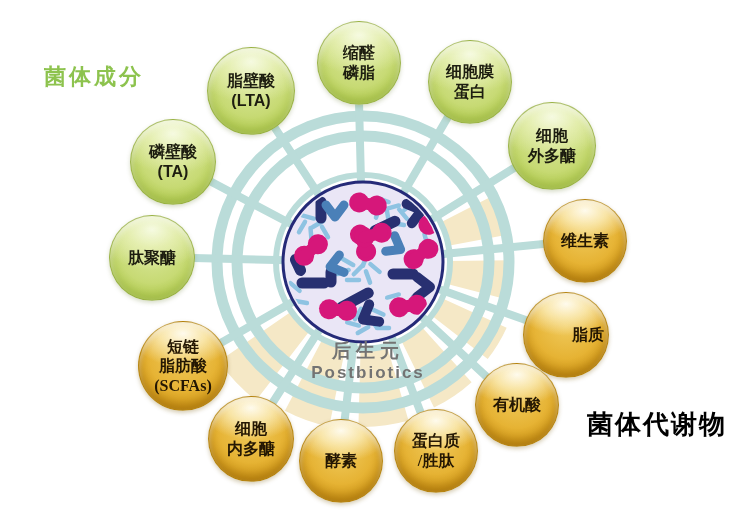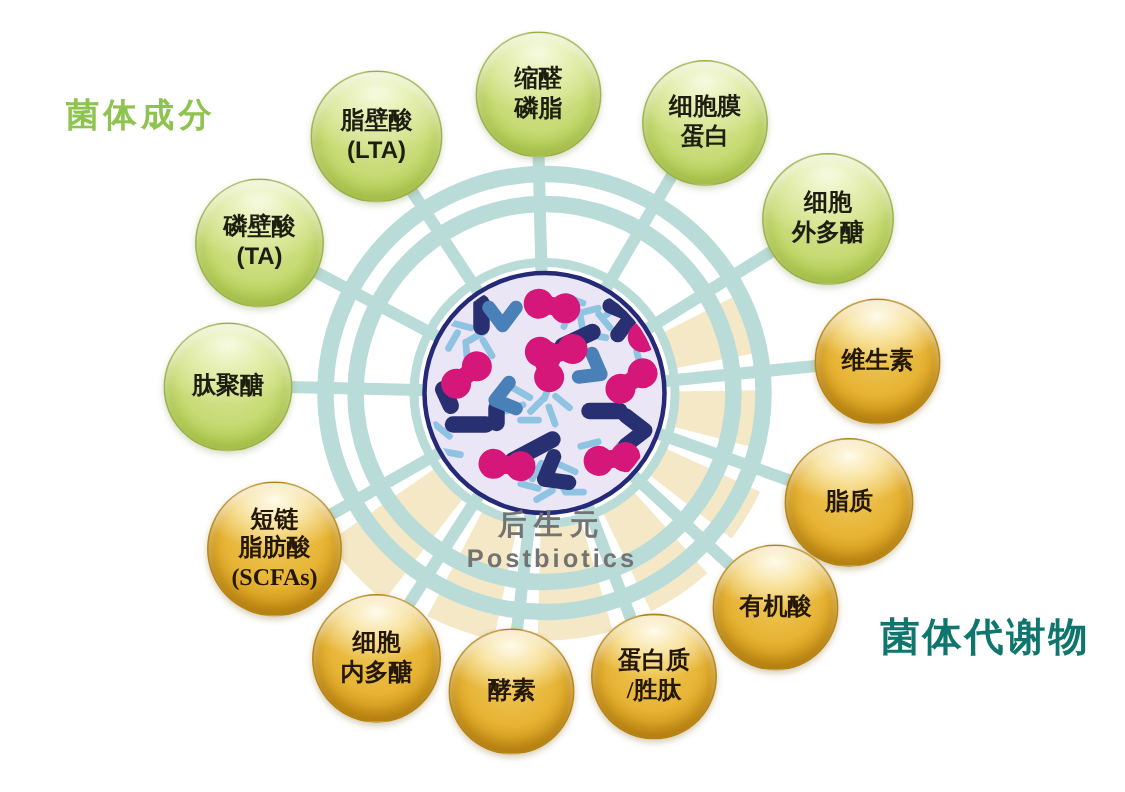--- a/index.html
+++ b/index.html
@@ -167,38 +167,38 @@
     </svg>
 
   <div id="bubbles">
       <div class="bubble green" style="left: 317px; top: 21px; height: 82px; width: 82px;"><span class="bubble-label">缩醛
 磷脂</span></div>
       <div class="bubble green" style="left: 428px; top: 40px; height: 82px; width: 82px; text-align: center;"><span class="bubble-label">细胞膜
 蛋白</span></div>
       <div class="bubble green" style="left: 508px; top: 102px; height: 86px; width: 86px;"><span class="bubble-label">细胞
 外多醣</span></div>
       <div class="bubble gold" style="left: 543px; top: 199px; height: 82px; width: 82px;"><span class="bubble-label">维生素</span></div>
-      <div class="bubble gold" style="left: 523px; top: 292px; height: 84px; width: 84px;"><span class="bubble-label">脂质</span></div>
+      <div class="bubble gold" style="left: 523px; top: 292px; height: 84px; width: 84px; justify-content: flex-end;"><span class="bubble-label">脂质</span></div>
       <div class="bubble gold" style="left: 475px; top: 363px; height: 82px; width: 82px;"><span class="bubble-label">有机酸</span></div>
       <div class="bubble gold" style="left: 394px; top: 409px; height: 82px; width: 82px;"><span class="bubble-label">蛋白质
 /胜肽</span></div>
       <div class="bubble gold" style="left: 299px; top: 419px; height: 82px; width: 82px;"><span class="bubble-label">酵素</span></div>
       <div class="bubble gold" style="left: 208px; top: 396px; height: 84px; width: 84px;"><span class="bubble-label">细胞
 内多醣</span></div>
       <div class="bubble gold" style="left: 138px; top: 321px; height: 88px; width: 88px;"><span class="bubble-label">短链
 脂肪酸
 (SCFAs)</span></div>
       <div class="bubble green" style="left: 109px; top: 215px; height: 84px; width: 84px;"><span class="bubble-label">肽聚醣</span></div>
       <div class="bubble green" style="left: 130px; top: 119px; height: 84px; width: 84px;"><span class="bubble-label">磷壁酸
 (TA)</span></div>
       <div class="bubble green" style="left: 207px; top: 47px; height: 86px; width: 86px;"><span class="bubble-label">脂壁酸
 (LTA)</span></div>
     </div>
 
   <div class="heading" id="components-heading" style="color: rgb(141, 195, 78);">菌体成分</div>
 
-  <div class="heading" id="metabolites-heading" style="color: #0f766e;">菌体代谢物</div>
+  <div class="heading" id="metabolites-heading" style="color: #000000;">菌体代谢物</div>
 
   <div id="center-label" style="color: #737373;">
     <span class="zh">后生元</span>
     <span class="en">Postbiotics</span>
   </div>
 </div>
 
 </body></html>

